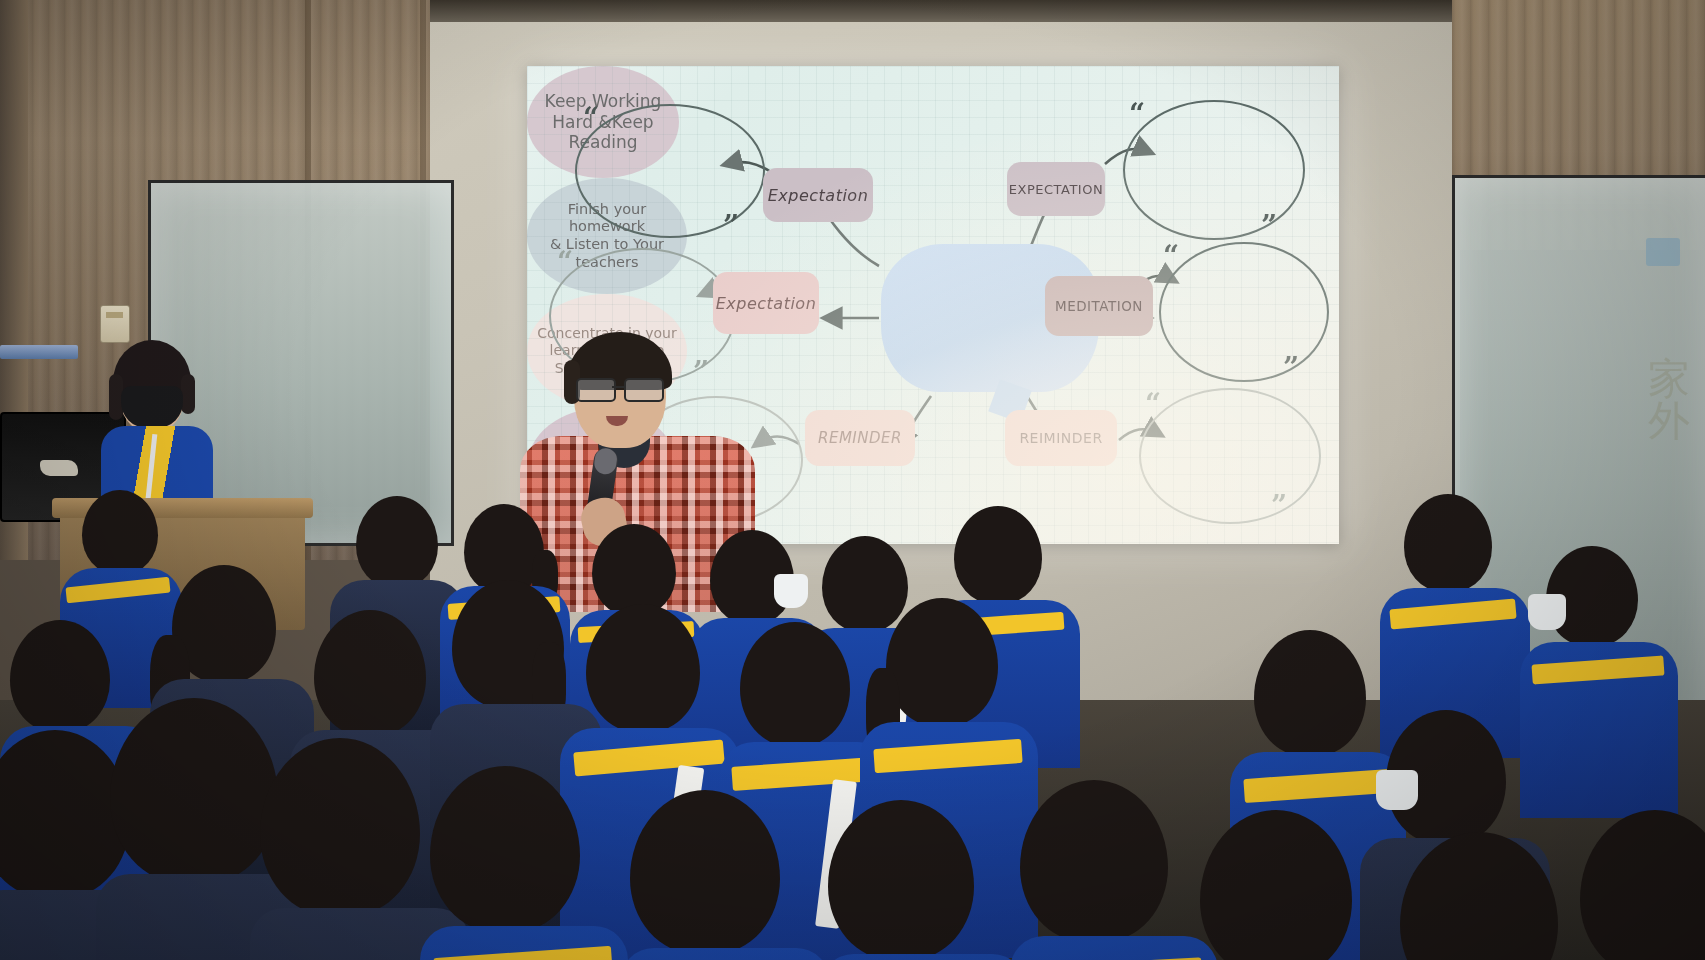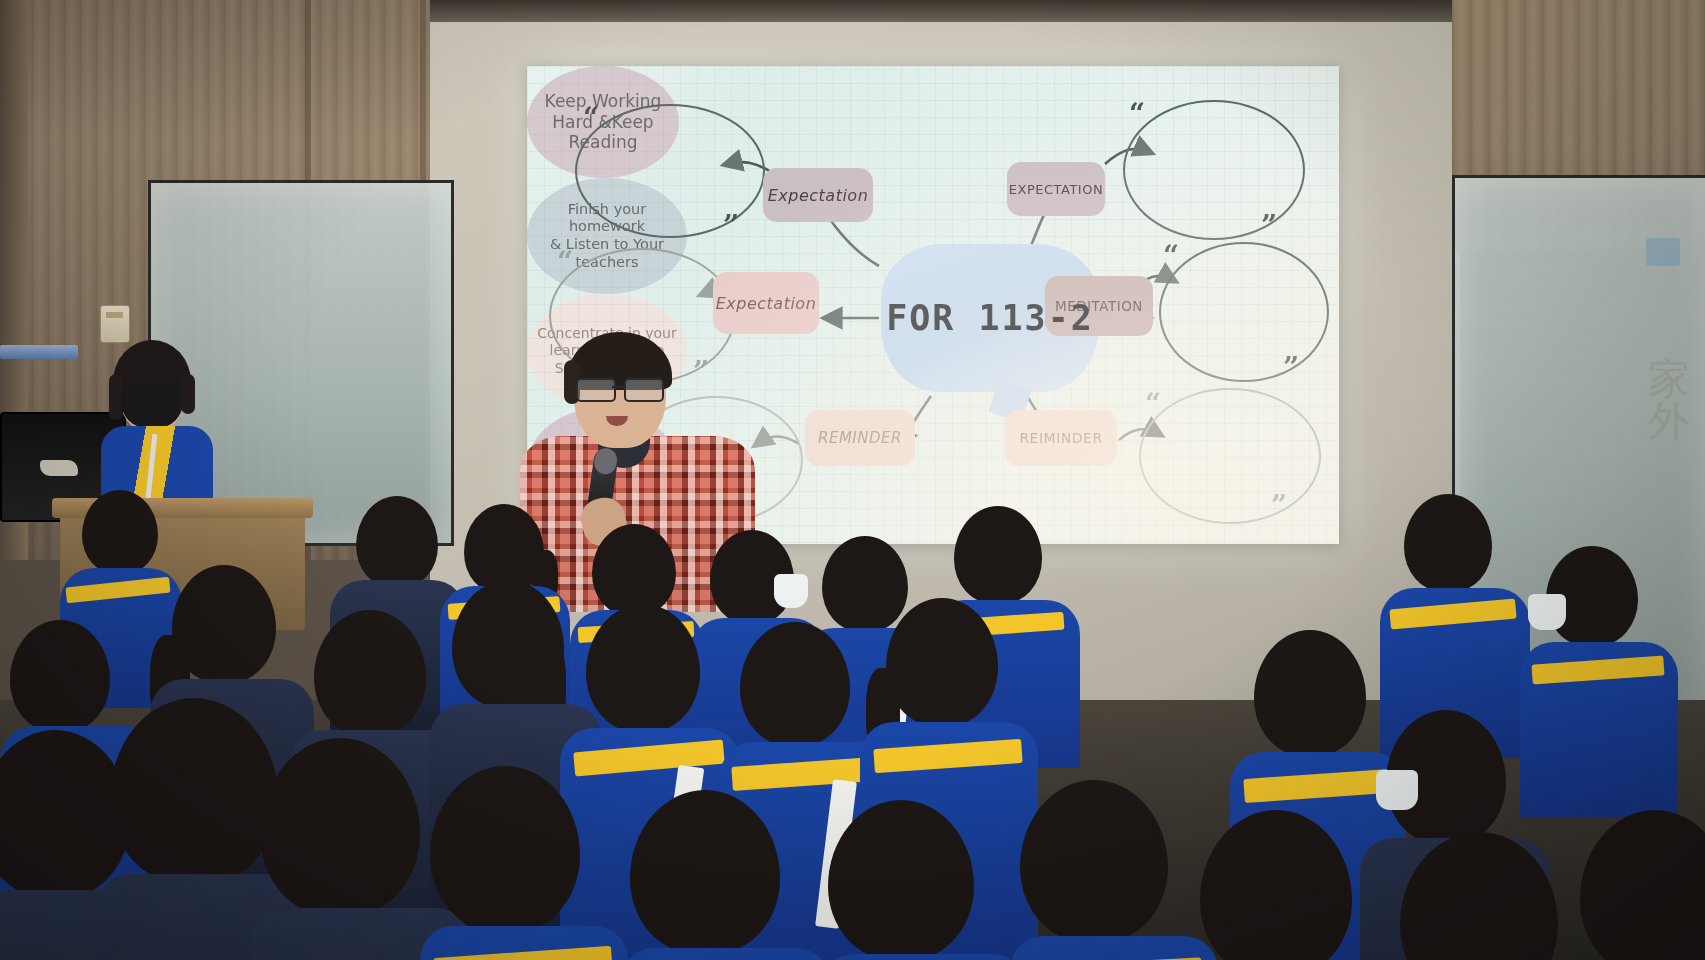--- a/index.html
+++ b/index.html
@@ -381,21 +381,20 @@
 
       <path d="M272,378 C256,368 244,368 230,378" stroke="#9aa29e" stroke-width="2.6" fill="none" marker-end="url(#ahl)"></path>
 
       <path d="M500,330 C514,352 522,366 530,382" stroke="#7a8480" stroke-width="2.6" fill="none" marker-end="url(#ah)"></path>
 
       <path d="M592,374 C606,362 618,360 632,368" stroke="#7a8480" stroke-width="2.6" fill="none" marker-end="url(#ah)"></path>
     </svg>
 
     <div id="center-blob">
       <div class="tail"></div>
-      <div class="title">FOR 113-2</div>
     </div>
 
     <div class="ring" style="left:48px;top:38px;width:186px;height:130px;"></div>
     <div class="qmark" style="left:56px;top:44px;">“</div>
     <div class="qmark" style="left:196px;top:152px;">”</div>
     <div class="oval" style="left:66px;top:46px;width:152px;height:112px;background:#d6c8cf;font-size:17px;">
       <span>
         <span>Keep Working</span><br>
         <span>Hard &amp;Keep</span><br>
         <span>Reading</span>

